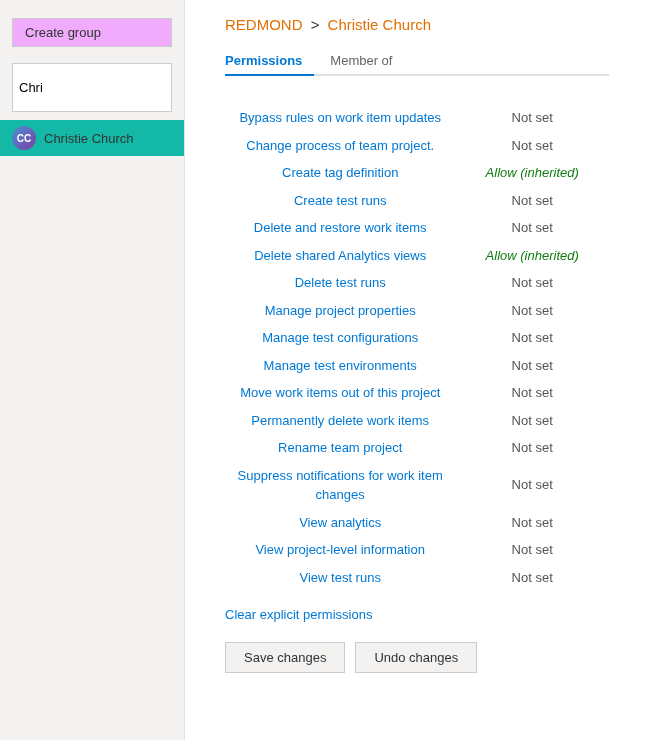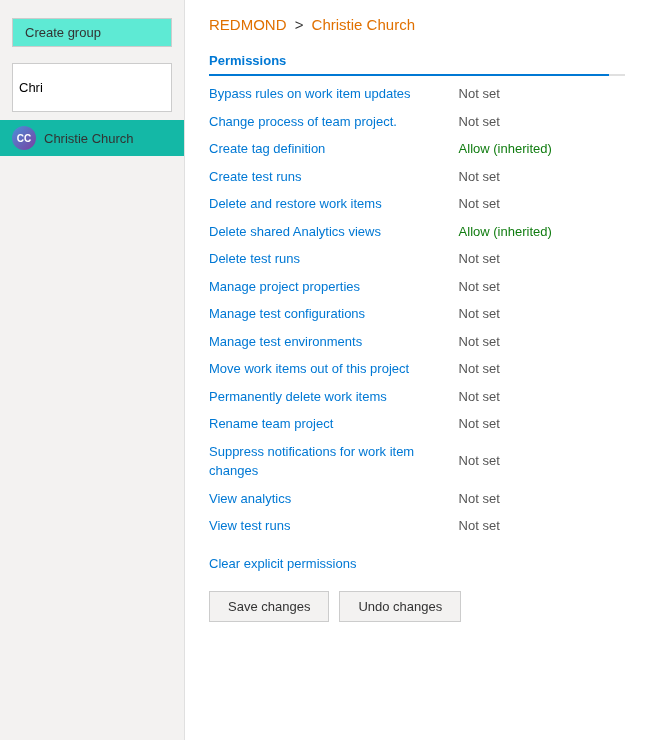--- a/index.html
+++ b/index.html
@@ -19,21 +19,21 @@
       width: 185px;
       min-width: 185px;
       background: #f3f2f1;
       border-right: 1px solid #e0e0e0;
       padding: 10px 0;
     }
     .create-group-btn {
       display: block;
       margin: 8px 12px 12px 12px;
       padding: 6px 12px;
-      background: #5eead4;
+      background: #f0abfc;
       border: 1px solid #ccc;
       cursor: pointer;
       font-size: 13px;
       color: #333;
       text-align: left;
       width: calc(100% - 24px);
     }
     .search-input-wrap {
       padding: 4px 12px 8px 12px;
     }
@@ -66,40 +66,39 @@
       font-weight: bold;
     }
     .sidebar-user-name {
       font-size: 13px;
       color: #333;
     }
 
     
     .main {
       flex: 1;
-      padding: 16px 24px;
+      padding: 16px 40px;
       overflow-y: auto;
     }
     .breadcrumb {
       font-size: 15px;
       color: #e07000;
       margin-bottom: 14px;
       font-weight: 400;
     }
     .breadcrumb .separator {
       color: #333;
       margin: 0 4px;
     }
 
     
     .tabs {
       display: flex;
       border-bottom: 2px solid #e0e0e0;
-      margin-bottom: 4px;
-      flex-direction: column;
+      margin-bottom: 28px;
     }
     .tab {
       padding: 6px 12px 6px 0;
       margin-right: 16px;
       cursor: pointer;
       font-size: 13px;
       color: #666;
       border-bottom: 2px solid transparent;
       margin-bottom: -2px;
     }
@@ -111,32 +110,34 @@
 
     
     .permissions-table {
       width: 100%;
       border-collapse: collapse;
     }
     .permissions-table tr td {
       padding: 4px 0;
       vertical-align: middle;
       line-height: 1.5;
+      text-align: center;
     }
     .permissions-table tr td:first-child {
       color: #0078d4;
       cursor: pointer;
       width: 60%;
     }
     .permissions-table tr td:last-child {
       color: #555;
       font-size: 13px;
     }
     .allow-inherited {
       color: #107c10 !important;
+      font-style: italic;
     }
     .allow-bold {
       font-weight: 700;
       color: #333 !important;
     }
 
     
     .clear-link {
       display: inline-block;
       margin-top: 16px;
@@ -179,20 +180,21 @@
 
 <main class="main">
   <div class="breadcrumb">
     <span>REDMOND</span>
     <span class="separator">&gt;</span>
     <span>Christie Church</span>
   </div>
 
   <div class="tabs">
     <div class="tab active">Permissions</div>
+    <div class="tab">Member of</div>
   </div>
 
   <table class="permissions-table">
     <tbody id="permissions-body">
         <tr>
           <td>Bypass rules on work item updates</td>
           <td>Not set</td>
         </tr>
         <tr>
           <td>Change process of team project.</td>
@@ -241,20 +243,24 @@
         <tr>
           <td>Rename team project</td>
           <td>Not set</td>
         </tr>
         <tr>
           <td>Suppress notifications for work item changes</td>
           <td>Not set</td>
         </tr>
         <tr>
           <td>View analytics</td>
+          <td>Not set</td>
+        </tr>
+        <tr>
+          <td>View project-level information</td>
           <td>Not set</td>
         </tr>
         <tr>
           <td>View test runs</td>
           <td>Not set</td>
         </tr>
       </tbody>
   </table>
 
   <div>

